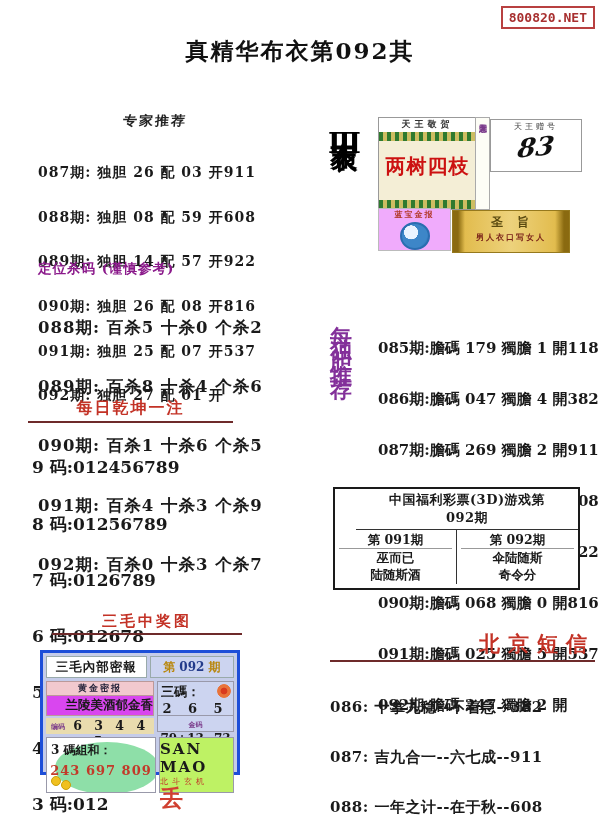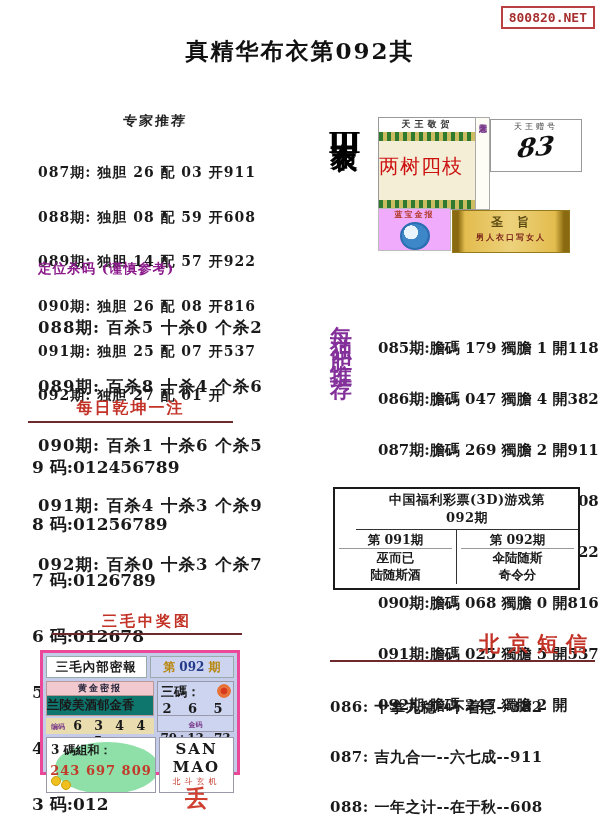--- a/index.html
+++ b/index.html
@@ -27,21 +27,21 @@
   .v-text{writing-mode:vertical-rl;text-orientation:upright;}
   .buyi-vert{top:120px;left:326px;font-size:27px;font-weight:bold;color:#000;letter-spacing:2px;}
   .dantui-vert{top:308px;left:327px;font-size:22px;font-weight:bold;color:#83309a;letter-spacing:13px;}
   .dantui-rows{top:306px;left:378px;font-size:15px;font-weight:bold;line-height:17px;white-space:pre;}
 
   
   .collage{top:117px;left:378px;width:206px;height:132px;}
   .tile1{position:absolute;left:0;top:0;width:97px;height:91px;background:#f4eed6;border:1px solid #999;}
   .tile1-header{height:14px;background:#fff;font-size:9px;font-weight:bold;letter-spacing:4px;text-align:center;color:#333;overflow:hidden;}
   .orn{height:9px;background:repeating-linear-gradient(90deg,#2f7a2f 0 4px,#cdbd62 4px 8px);}
-  .tile1-main{font-size:20px;font-weight:normal;color:#cc1111;text-align:left;letter-spacing:1px;padding-top:12px;}
+  .tile1-main{font-size:20px;font-weight:bold;color:#cc1111;text-align:center;letter-spacing:1px;padding-top:12px;}
   .strip{position:absolute;left:97px;top:0;width:13px;height:91px;background:#fdfdf6;border:1px solid #aaa;
          font-size:8px;color:#7a3a8a;overflow:hidden;line-height:13px;}
   .tile2{position:absolute;left:112px;top:2px;width:90px;height:51px;background:#fff;border:1px solid #999;}
   .tile2-header{font-size:8px;letter-spacing:3px;text-align:center;color:#444;padding-top:1px;}
   .glyph83{display:block;text-align:center;font-size:26px;font-weight:bold;font-style:italic;transform:skewX(-12deg) rotate(-6deg);
            color:#111;line-height:30px;}
   .tile3{position:absolute;left:0;top:91px;width:71px;height:41px;background:#f0abfc;border:1px solid #bbb;}
   .tile3-header{font-size:8px;letter-spacing:2px;text-align:center;color:#b23a2a;font-weight:bold;overflow:hidden;height:10px;}
   .globe{width:26px;height:24px;margin:3px auto 0;border-radius:50%;
          background:radial-gradient(circle at 35% 35%,#eaf4ff 0 30%,#3d86c8 31% 70%,#1d5fa0 100%);
@@ -61,47 +61,47 @@
         border:1px solid #2a5a9a;}
   .sanma-title{color:#cc1111;font-size:16px;letter-spacing:1px;}
   .sanma-cols{display:flex;height:54px;}
   .sanma-col{flex:1;text-align:center;font-size:12.5px;line-height:17px;padding-top:1px;}
   .sanma-col:first-child{border-right:1px solid #333;}
   .sanma-period{border-bottom:1px solid #999;margin:0 4px;}
 
   
   .sanmao-title{top:612px;left:52px;width:190px;text-align:center;font-size:15px;font-weight:bold;color:#c33226;
                 letter-spacing:3px;border-bottom:2px solid #6e2a2a;padding-bottom:2px;}
-  .card{top:650px;left:40px;width:200px;height:125px;background:#c5cce9;border:3px solid #ec4899;padding:3px;box-sizing:border-box;}
+  .card{top:650px;left:40px;width:200px;height:125px;background:#c5cce9;border:3px solid #1d4ed8;padding:3px;box-sizing:border-box;}
   .card-row1{display:flex;gap:3px;height:22px;margin-bottom:3px;}
   .card-title{flex:1.2;background:#fff;border:1px solid #9aa;font-size:12.5px;font-weight:bold;text-align:center;line-height:20px;letter-spacing:1px;}
   .card-issue{flex:1;background:#ccd4f0;border:1px solid #9aa;font-size:12px;font-weight:bold;text-align:center;line-height:20px;}
   .gold{color:#b8860b;} .navy{color:#223a8a;}
   .card-mid{display:flex;gap:3px;}
   .card-midL{width:108px;}
   .banner{height:13px;background:#f2c9ce;border:1px solid #b99;
           font-size:9px;font-weight:bold;color:#23233a;text-align:center;line-height:12px;letter-spacing:2px;overflow:hidden;}
-  .wine{height:19px;background:#0f766e;border:1px solid #b99;border-top:none;font-size:12.5px;font-weight:bold;text-align:left;line-height:18px;}
+  .wine{height:19px;background:#d946ef;border:1px solid #b99;border-top:none;font-size:12.5px;font-weight:bold;text-align:right;line-height:18px;}
   .codes{height:16px;background:#e9dcae;margin-top:2px;font-size:12.5px;font-weight:bold;letter-spacing:4px;text-align:center;line-height:15px;}
   .codes small{font-size:7px;color:#7a3a8a;letter-spacing:0;vertical-align:middle;}
   .card-midR{flex:1;}
   .sanma-cell{height:33px;background:#ccd4f0;border:1px solid #99a;position:relative;}
   .sanma-cell .lbl{font-size:13px;font-weight:bold;padding:1px 0 0 3px;}
   .sanma-cell .num{font-size:13px;font-weight:bold;text-align:center;letter-spacing:6px;}
   .flower{position:absolute;right:2px;top:2px;width:14px;height:14px;border-radius:50%;
           background:radial-gradient(circle,#d93a1e 0 35%,#e8733a 36% 70%,transparent 71%);}
   .formula{height:15px;background:#ccd4f0;border:1px solid #99a;border-top:none;font-size:12px;font-weight:bold;text-align:center;line-height:14px;}
   .formula small{font-size:7px;color:#7a3a8a;}
   .card-bot{display:flex;gap:3px;margin-top:3px;height:56px;}
   .zuhe{width:108px;background:#fff;border:1px solid #99a;position:relative;overflow:hidden;}
   .ellipse{position:absolute;left:8px;top:4px;width:104px;height:52px;background:#8edfa8;border-radius:50%;}
   .zuhe .lbl{position:relative;font-size:12px;font-weight:bold;padding:4px 0 0 4px;}
   .zuhe .num{position:relative;font-size:13px;font-weight:bold;color:#c23a2a;text-align:center;padding-top:4px;letter-spacing:1px;}
   .dot{position:absolute;width:8px;height:8px;border-radius:50%;background:#f0c020;border:1px solid #caa00a;}
-  .sanmao-en{flex:1;background:#ffffff;border:1px solid #99a;text-align:center;}
+  .sanmao-en{flex:1;background:#bef264;border:1px solid #99a;}
   .sanmao-en .en{font-size:15px;font-weight:bold;letter-spacing:2px;padding-top:2px;font-family:"DejaVu Serif","Liberation Serif",serif;}
   .sanmao-en .deco{font-size:8px;color:#c23a2a;letter-spacing:4px;}
   .sanmao-en .big{font-size:23px;font-weight:bold;color:#d04030;line-height:22px;}
 
   
   .bj-title{top:630px;left:330px;width:265px;text-align:right;font-size:21px;font-weight:bold;color:#c33226;
             letter-spacing:8px;border-bottom:2px solid #6e2a2a;padding-bottom:2px;}
   .bj-rows{top:665px;left:330px;font-size:15px;font-weight:bold;line-height:16.8px;white-space:pre;letter-spacing:0.5px;}
 </style>
 </head>

